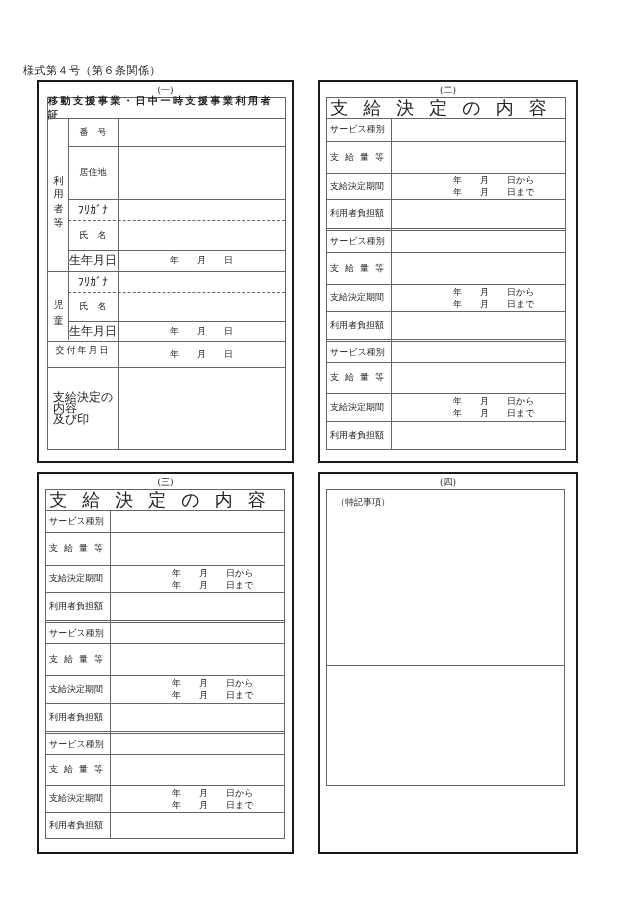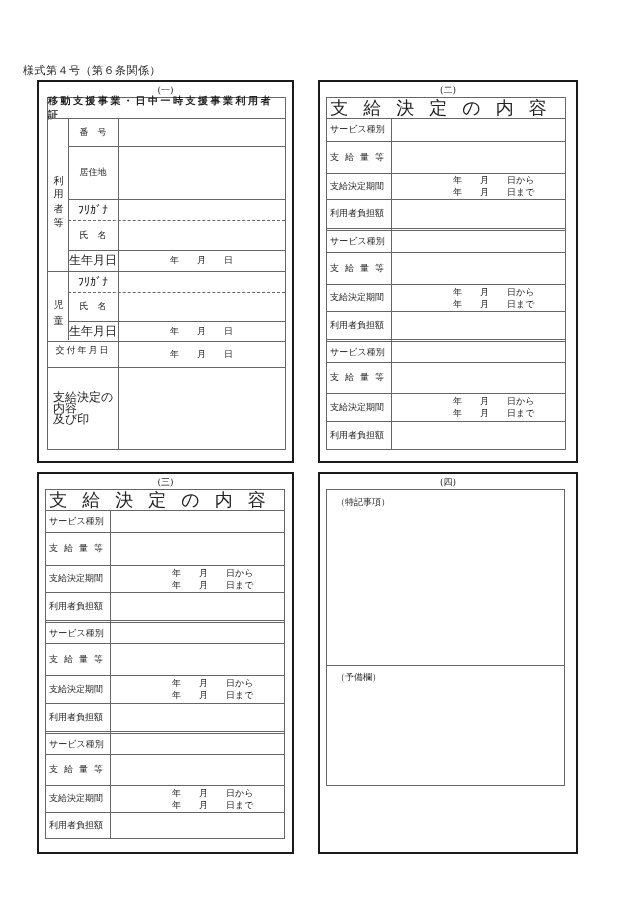--- a/index.html
+++ b/index.html
@@ -195,16 +195,13 @@
 </div>
 
 <div class="abs panel" style="left:318px;top:472px;width:260px;height:382px;">
   <div class="panel-num">(四)</div>
 </div>
 <div class="abs tbl" style="left:326px;top:489px;width:239px;height:297px;">
   <div class="cell" style="left:0;top:0;width:237px;height:175px;align-items:flex-start;padding:6px 0 0 9px;">
     <span>（特記事項）</span>
   </div>
   <div class="hline" style="top:175px;"></div>
-  <div class="cell" style="left:0;top:175px;width:237px;height:173px;align-items:flex-start;padding:6px 0 0 9px;">
-    <span>（予備欄）</span>
-  </div>
 </div>
 
 </body></html>

